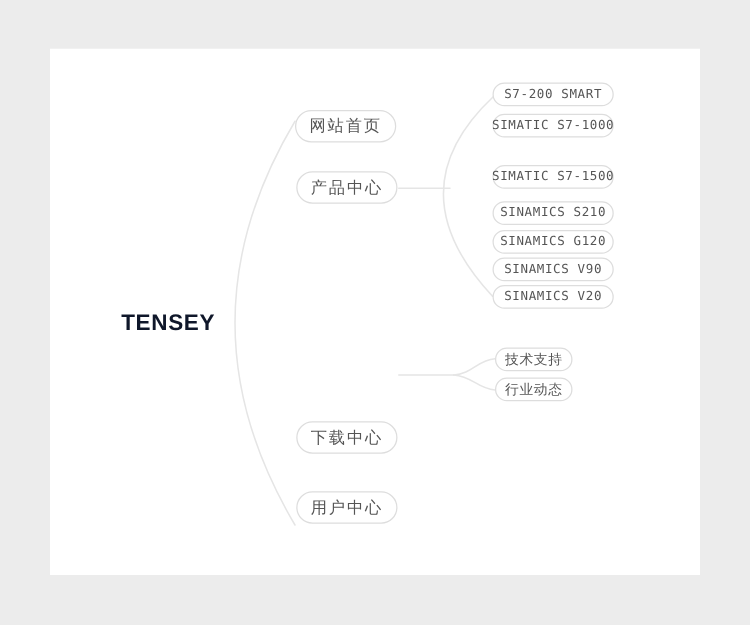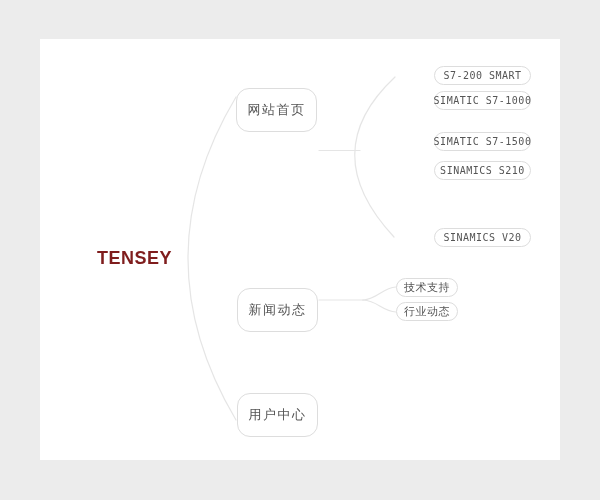--- a/index.html
+++ b/index.html
@@ -11,38 +11,37 @@
   .card{
     position:absolute;left:40px;top:39px;width:520px;height:421px;
     background:#ffffff;
   }
   .connectors{
     position:absolute;left:0;top:0;width:600px;height:500px;
     pointer-events:none;
   }
   .brand{
     position:absolute;left:97px;top:248px;
-    font-size:18px;font-weight:bold;color:#7f1d1d;
+    font-size:18px;font-weight:bold;color:#0f172a;
     letter-spacing:0.5px;white-space:nowrap;
   }
   .pill{
     position:absolute;box-sizing:border-box;
     display:flex;align-items:center;justify-content:center;
     background:#ffffff;border:1px solid #dddddd;color:#555555;
     white-space:nowrap;cursor:pointer;
   }
   .pill.l1{
-    width:81px;height:44px;border-radius:13px;
+    width:81px;height:26px;border-radius:13px;
     font-size:13px;letter-spacing:1.5px;
   }
   .pill.prod{
     width:97px;height:19px;border-radius:10px;
     font-size:10px;letter-spacing:0.5px;
     font-family:"DejaVu Sans Mono",monospace;
-    margin-left:40px;
   }
   .pill.news{
     width:62px;height:19px;border-radius:10px;
     font-size:11px;letter-spacing:0.5px;
   }
 </style>
 </head>
 <body>
 
 <div class="stage">
@@ -55,24 +54,27 @@
       <path d="M 395,77 Q 315,152 394,237"></path>
       <path d="M 319,300 L 363,300"></path>
       <path d="M 363,300 C 378,299 382,288 396,287"></path>
       <path d="M 363,300 C 378,301 382,311 396,312"></path>
     </g>
   </svg>
 
   <div class="brand">TENSEY</div>
 
   <div class="pill l1" style="left:236px;top:88px">网站首页</div>
-  <div class="pill l1" style="left:237px;top:288px">新闻动态</div>
+  <div class="pill l1" style="left:237px;top:137px">产品中心</div>
+  <div class="pill l1" style="left:237px;top:337px">下载中心</div>
   <div class="pill l1" style="left:237px;top:393px">用户中心</div>
 
   <div class="pill prod" style="left:394px;top:66px">S7-200 SMART</div>
   <div class="pill prod" style="left:394px;top:91px">SIMATIC S7-1000</div>
   <div class="pill prod" style="left:394px;top:132px">SIMATIC S7-1500</div>
   <div class="pill prod" style="left:394px;top:161px">SINAMICS S210</div>
+  <div class="pill prod" style="left:394px;top:184px">SINAMICS G120</div>
+  <div class="pill prod" style="left:394px;top:206px">SINAMICS V90</div>
   <div class="pill prod" style="left:394px;top:228px">SINAMICS V20</div>
 
   <div class="pill news" style="left:396px;top:278px">技术支持</div>
   <div class="pill news" style="left:396px;top:302px">行业动态</div>
 </div>
 
 </body></html>

